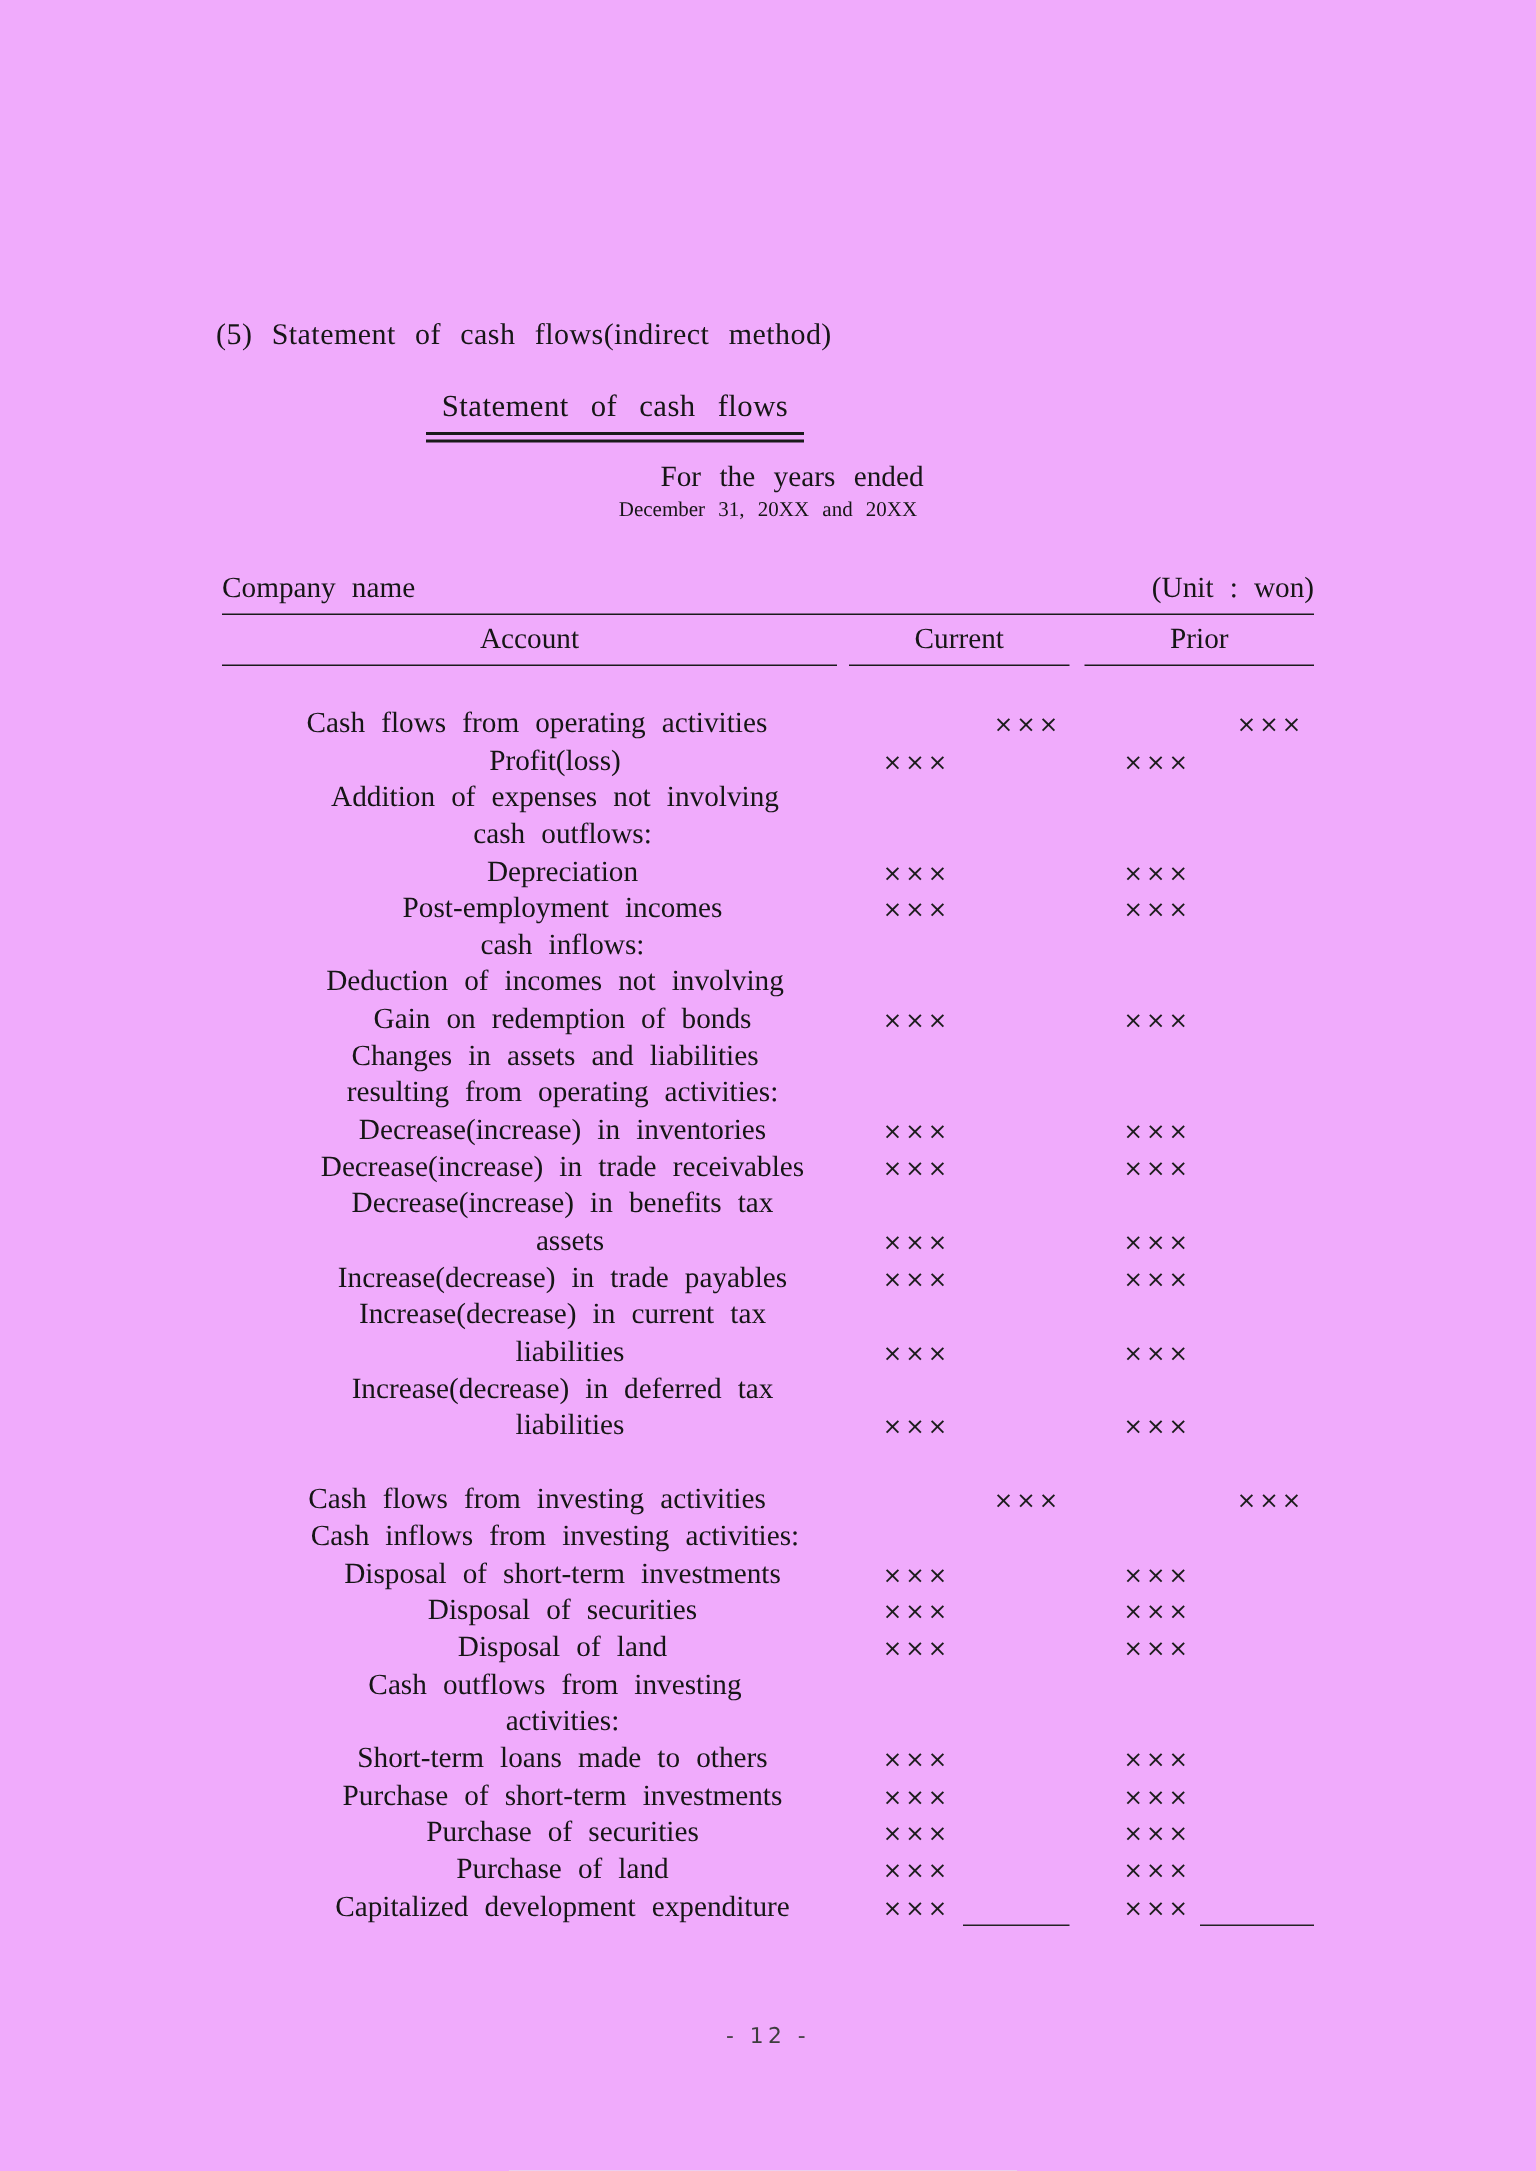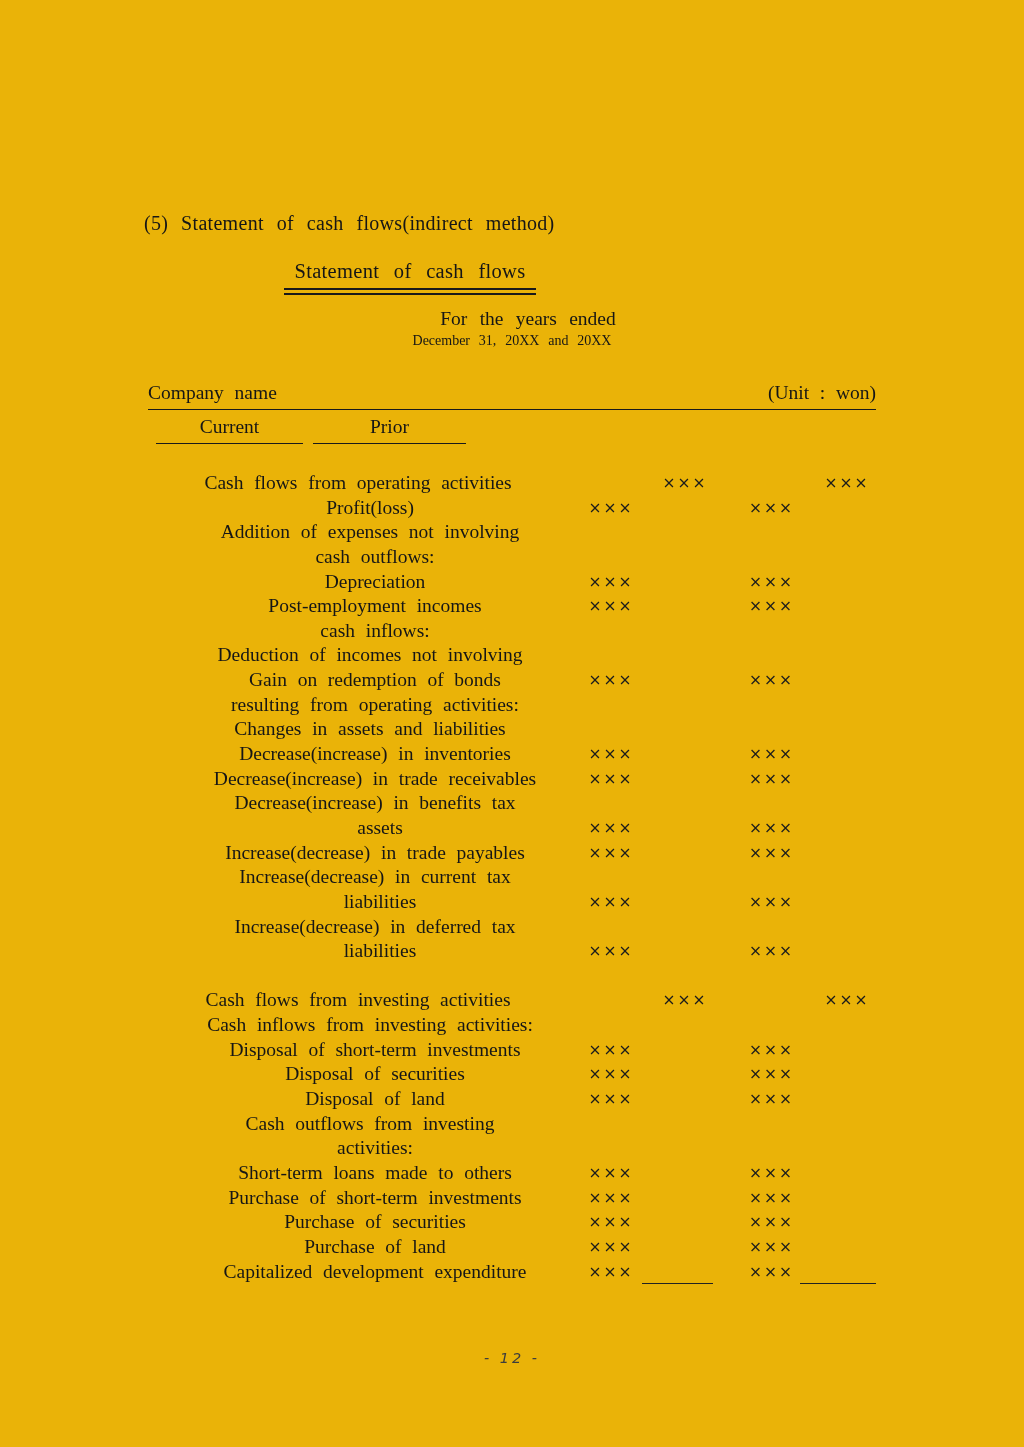--- a/index.html
+++ b/index.html
@@ -1,20 +1,20 @@
 <!DOCTYPE html>
 <html><head>
 <meta charset="utf-8">
 <style>
   html,body{margin:0;padding:0;background:#e8e8e8;}
   .page{
     position:relative;
     width:1024px;height:1447px;
     margin:0 auto;
-    background:#eab308;
+    background:#f0abfc;
     color:#161616;
     font-family:"Liberation Serif", serif;
     overflow:hidden;
   }
   .heading{
     position:absolute;left:144px;top:212px;
     font-size:20px;word-spacing:0.38em;letter-spacing:0.3px;
   }
   .title-wrap{
     position:absolute;left:0;top:260px;width:820px;text-align:center;
@@ -65,21 +65,21 @@
   }
   .cd{width:76px;padding-left:14px;}
   .ct{width:71px;padding-left:15px;}
   .colgap{width:10px;}
   .pd{width:77px;padding-left:20px;}
   .pt{width:76px;padding-left:18px;}
   .blank{border-bottom:1.5px solid #222;}
   .footer{
     position:absolute;left:0;top:1350px;width:1024px;text-align:center;
     font-family:"DejaVu Sans", sans-serif;
-    font-size:14.5px;color:#3d3d3d;letter-spacing:3px;font-style:italic;
+    font-size:14.5px;color:#3d3d3d;letter-spacing:3px;
   }
 </style>
 </head>
 <body>
 
 <div class="page">
 
   <div class="heading">(5) Statement of cash flows(indirect method)</div>
 
   <div class="title-wrap">
@@ -92,20 +92,21 @@
   <div class="sub2">December 31, 20XX and 20XX</div>
 
   <div class="table">
 
     <div class="company-row">
       <span>Company name</span>
       <span>(Unit : won)</span>
     </div>
 
     <div class="header-row">
+      <div class="hcell h-account">Account</div>
       <div class="hgap1"></div>
       <div class="hcell h-current">Current</div>
       <div class="hgap2"></div>
       <div class="hcell h-prior">Prior</div>
     </div>
 
     <div class="tbody">
         <div class="row">
     <div class="acct ind0">Cash flows from operating activities</div>
     <div class="amt cd"></div>
@@ -172,29 +173,29 @@
   </div>
         <div class="row">
     <div class="acct ind2">Gain on redemption of bonds</div>
     <div class="amt cd">×××</div>
     <div class="amt ct"></div>
     <div class="colgap"></div>
     <div class="amt pd">×××</div>
     <div class="amt pt"></div>
   </div>
         <div class="row">
+    <div class="acct ind1">Changes in assets and liabilities</div>
+    <div class="amt cd"></div>
+    <div class="amt ct"></div>
+    <div class="colgap"></div>
+    <div class="amt pd"></div>
+    <div class="amt pt"></div>
+  </div>
+        <div class="row">
     <div class="acct ind2">resulting from operating activities:</div>
-    <div class="amt cd"></div>
-    <div class="amt ct"></div>
-    <div class="colgap"></div>
-    <div class="amt pd"></div>
-    <div class="amt pt"></div>
-  </div>
-        <div class="row">
-    <div class="acct ind1">Changes in assets and liabilities</div>
     <div class="amt cd"></div>
     <div class="amt ct"></div>
     <div class="colgap"></div>
     <div class="amt pd"></div>
     <div class="amt pt"></div>
   </div>
         <div class="row">
     <div class="acct ind2">Decrease(increase) in inventories</div>
     <div class="amt cd">×××</div>
     <div class="amt ct"></div>

